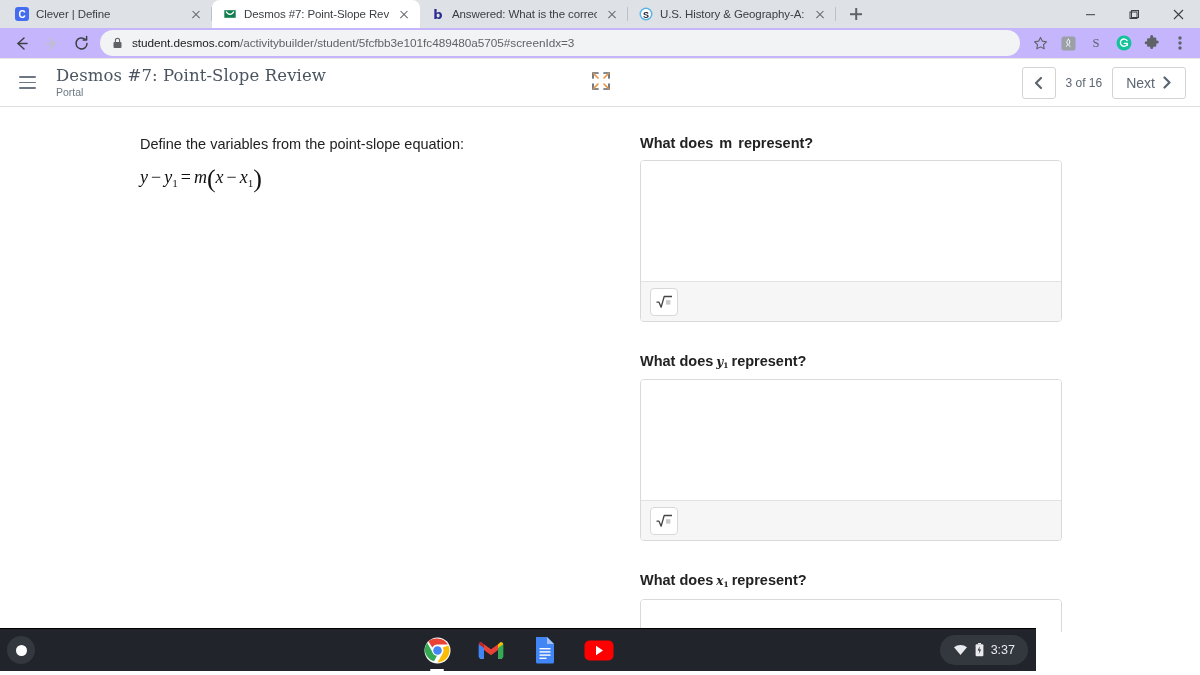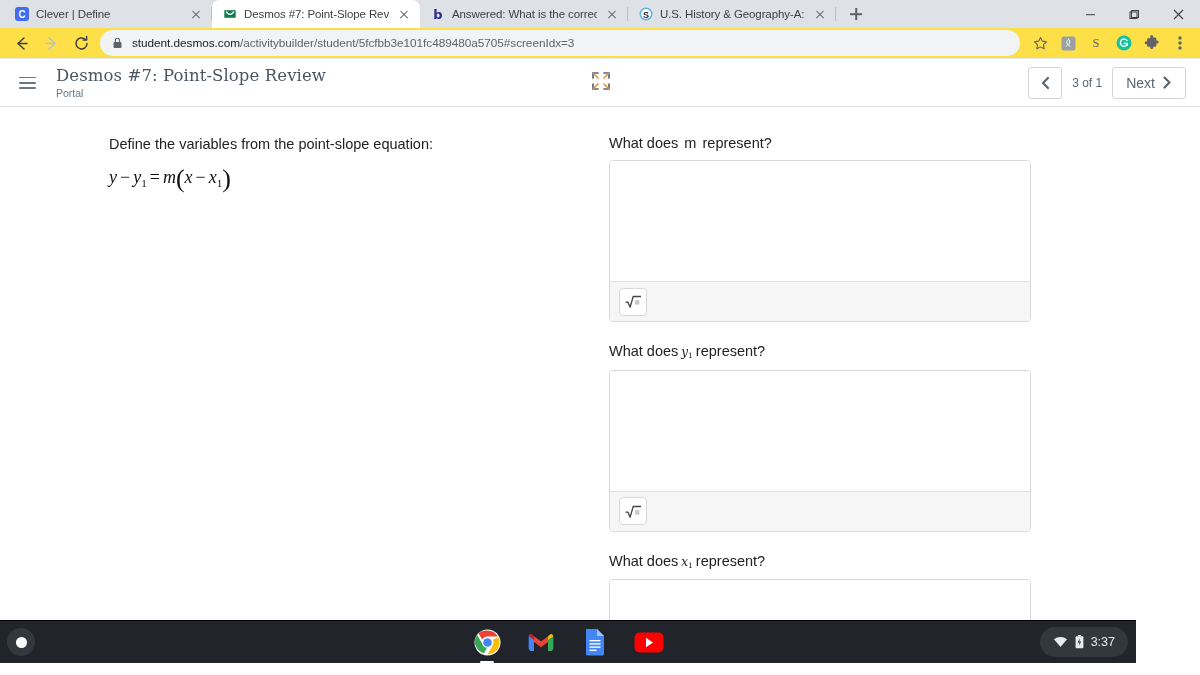--- a/index.html
+++ b/index.html
@@ -51,21 +51,21 @@
     content: ''; position: absolute; background: #5f6368; left: 50%; top: 50%;
   }
   .newtab::before { width: 12px; height: 1.6px; transform: translate(-50%,-50%); }
   .newtab::after  { width: 1.6px; height: 12px; transform: translate(-50%,-50%); }
 
   .winctrls { position: absolute; right: 0; top: 0; height: 28px; display: flex; }
   .winbtn { width: 44px; height: 28px; display: flex; align-items: center; justify-content: center; }
 
   
   .toolbar {
-    height: 36px; background: #fde047;
+    height: 36px; background: #c4b5fd;
     display: flex; align-items: center; gap: 0px; padding: 0 6px;
     border-bottom: 1px solid #e6e8ea;
   }
   .navbtn { width: 30px; height: 30px; display: flex; align-items: center; justify-content: center; }
   .omnibox {
     flex: 1 1 auto; height: 26px; background: #f1f3f4;
     border-radius: 13px; display: flex; align-items: center;
     padding: 0 12px; gap: 9px; margin: 0 6px 0 4px;
   }
   .omni-url { font-size: 11.8px; color: #5f6368; white-space: nowrap; letter-spacing: -0.05px; }
@@ -94,21 +94,21 @@
   }
   .pagecount { font-size: 12px; color: #5c6670; }
   .nextbtn {
     height: 32px; padding: 0 13px; border: 1px solid #d4d4d4; border-radius: 3px;
     background: #fff; display: flex; align-items: center; gap: 7px;
     font-size: 14px; color: #5c6670;
   }
 
   
   .dbody { flex: 1 1 auto; display: flex; overflow: hidden; position: relative; }
-  .col-left  { width: 600px; flex: 0 0 600px; padding: 28px 40px 0 109px; }
+  .col-left  { width: 600px; flex: 0 0 600px; padding: 28px 40px 0 109px; margin-left: 31px; }
   .col-right { flex: 1 1 auto; padding: 28px 0 0 9px; }
 
   .prompt { font-size: 14.5px; color: #222; line-height: 1.35; }
   .mathline {
     font-family: Liberation Serif, serif;
     font-style: italic; font-size: 18px; color: #111;
     margin-top: 9px; white-space: nowrap;
   }
   .mathline .op { font-style: normal; padding: 0 3px; }
   .mathline .paren { font-style: normal; font-size: 26px; vertical-align: -4px; }
@@ -124,26 +124,26 @@
   .ta { width: 100%; height: 120px; background: #fff; }
   .ta.short { height: 120px; }
   .mathbar {
     height: 40px; background: #f6f6f6; border-top: 1px solid #e2e2e2;
     display: flex; align-items: center; padding-left: 9px;
   }
   .mathbtn {
     width: 28px; height: 28px; border: 1px solid #d8d8d8; border-radius: 4px;
     background: #fff; display: flex; align-items: center; justify-content: center;
   }
-  .qblock { margin-bottom: 21px; }
+  .qblock { margin-bottom: 31px; font-weight: bold; }
 
   
   .shelf {
-    position: absolute; left: 0; bottom: 12px;
-    width: 1136px; height: 43px; background: #21242a;
+    position: absolute; left: 0; bottom: 4px;
+    width: 1036px; height: 43px; background: #21242a;
     display: flex; align-items: center; border-top: 1px solid #000;
   }
   .launcher {
     width: 28px; height: 28px; margin-left: 7px; border-radius: 50%;
     background: #33373e; display: flex; align-items: center; justify-content: center;
   }
   .launcher-dot { width: 11px; height: 11px; border-radius: 50%; background: #fff; }
   .shelf-apps { position: absolute; left: 50%; transform: translateX(-50%); display: flex; gap: 24px; align-items: center; }
   .appicon { width: 30px; height: 30px; position: relative; display: flex; align-items: center; justify-content: center; }
   .active-dot { position: absolute; bottom: -6px; left: 50%; transform: translateX(-50%); width: 14px; height: 2.5px; background: #fff; border-radius: 2px; }
@@ -318,21 +318,21 @@
           <path d="M2.5 2.5l4.5 4.5M17.5 2.5L13 7M2.5 17.5L7 13M17.5 17.5L13 13" stroke="#e8913a" stroke-width="1.6" stroke-linecap="round"></path>
         </svg>
       </span>
 
       <div class="nav-right">
         <span class="navsq">
           <svg width="11" height="14" viewBox="0 0 11 14">
               <path d="M8 2L3 7l5 5" stroke="#5c6670" stroke-width="2.2" fill="none" stroke-linecap="round" stroke-linejoin="round"></path>
             </svg>
         </span>
-        <span class="pagecount">3 of 1</span>
+        <span class="pagecount">3 of 16</span>
         <span class="nextbtn">
           <span>Next</span>
           <svg width="10" height="13" viewBox="0 0 10 13">
               <path d="M2.5 1.5l5 5-5 5" stroke="#5c6670" stroke-width="2.2" fill="none" stroke-linecap="round" stroke-linejoin="round"></path>
             </svg>
         </span>
       </div>
     </div>
 
     <div class="dbody">

